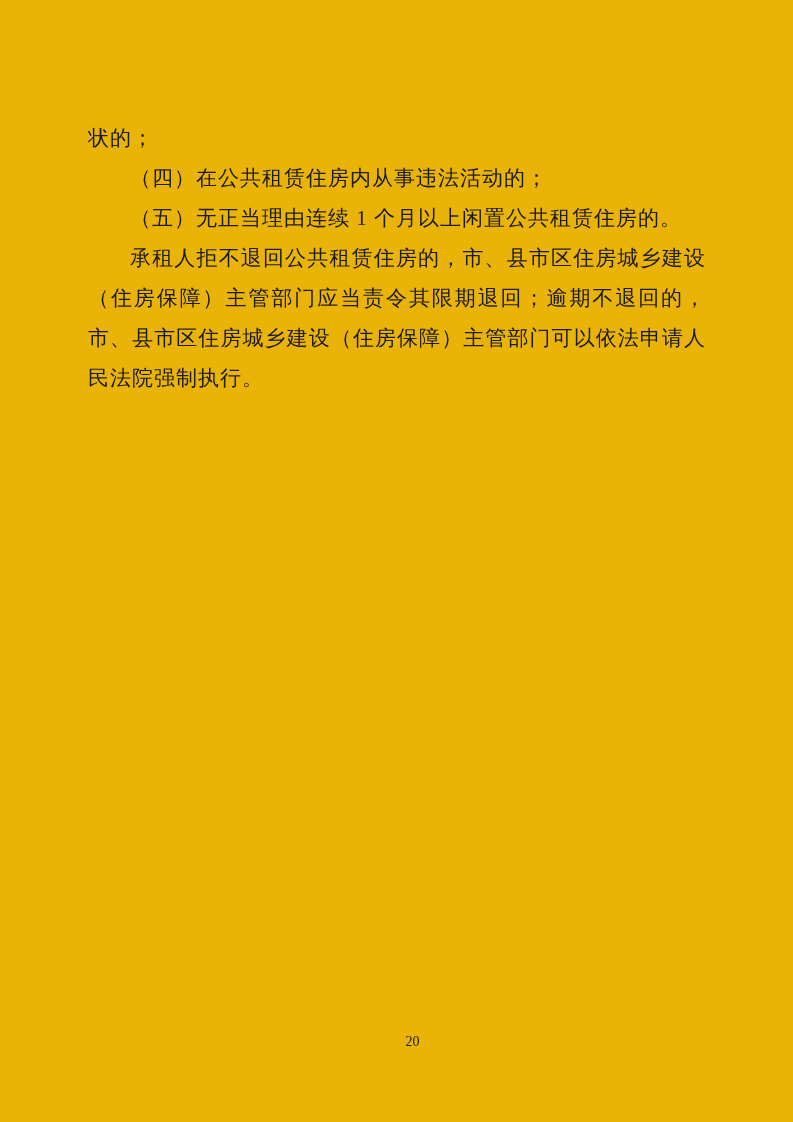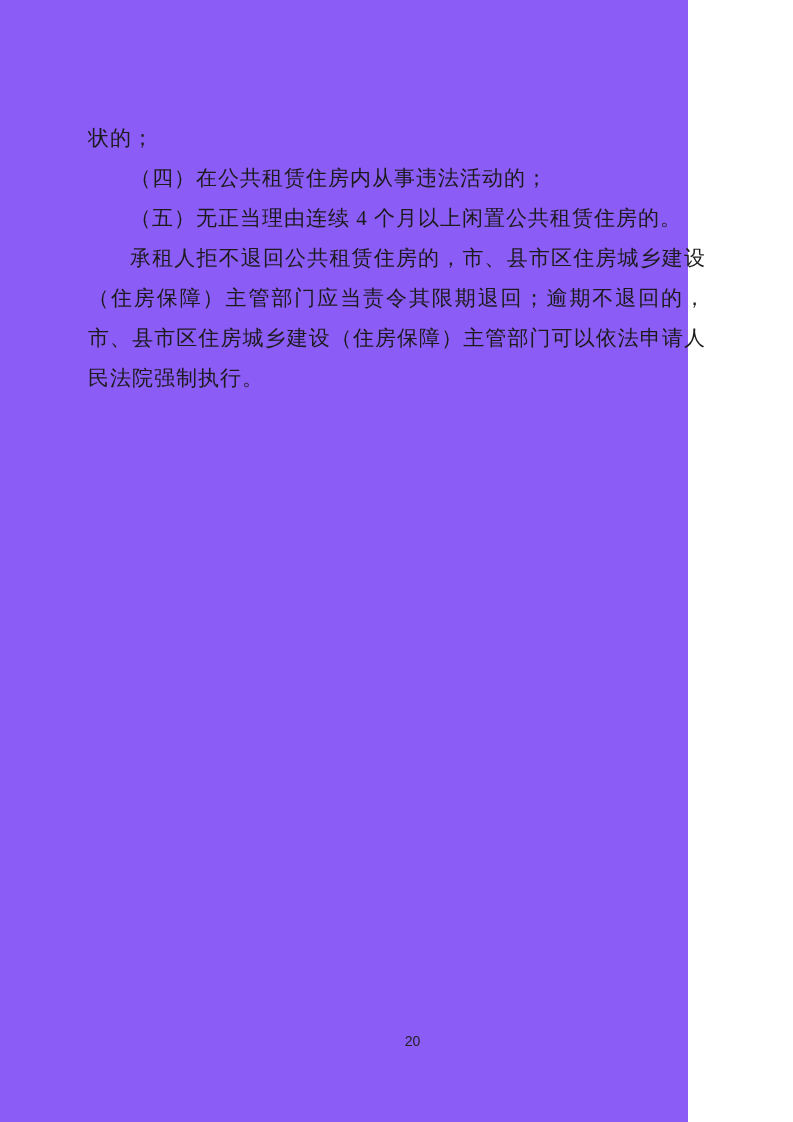--- a/index.html
+++ b/index.html
@@ -5,23 +5,23 @@
   html, body {
     margin: 0;
     padding: 0;
     width: 793px;
     height: 1122px;
     background: #ffffff;
     overflow: hidden;
   }
   .page {
     position: relative;
-    width: 688px;
+    width: 793px;
     height: 1122px;
-    background: #8b5cf6;
+    background: #eab308;
     font-family: "Liberation Serif", "DejaVu Serif", serif;
     color: #1b1b1b;
   }
   .content {
     position: absolute;
     left: 88px;
     top: 118px;
     width: 618px;
   }
   .para {
@@ -47,40 +47,40 @@
     position: absolute;
     left: 0;
     top: 1032px;
     width: 793px;
     text-align: center;
   }
   .page-number {
     font-size: 14px;
     letter-spacing: 0;
     color: #222222;
-    font-family: Liberation Sans, sans-serif;
+    font-family: Liberation Serif, serif;
     margin-left: 32px;
   }
 </style>
 </head>
 <body>
 
 <div class="page">
   <div class="content">
 
     <p class="para no-indent">
       <span>状的；</span>
     </p>
 
     <p class="para">
       <span>（四）在公共租赁住房内从事违法活动的；</span>
     </p>
 
     <p class="para">
-      <span>（五）无正当理由连续 4 个月以上闲置公共租赁住房的。</span>
+      <span>（五）无正当理由连续 1 个月以上闲置公共租赁住房的。</span>
     </p>
 
     <p class="para">
       <span>承租人拒不退回公共租赁住房的，市、县市区住房城乡建设（住房保障）主管部门应当责令其限期退回；逾期不退回的，市、县市区住房城乡建设（住房保障）主管部门可以依法申请人民法院强制执行。</span>
     </p>
 
 
 
 
   </div>

